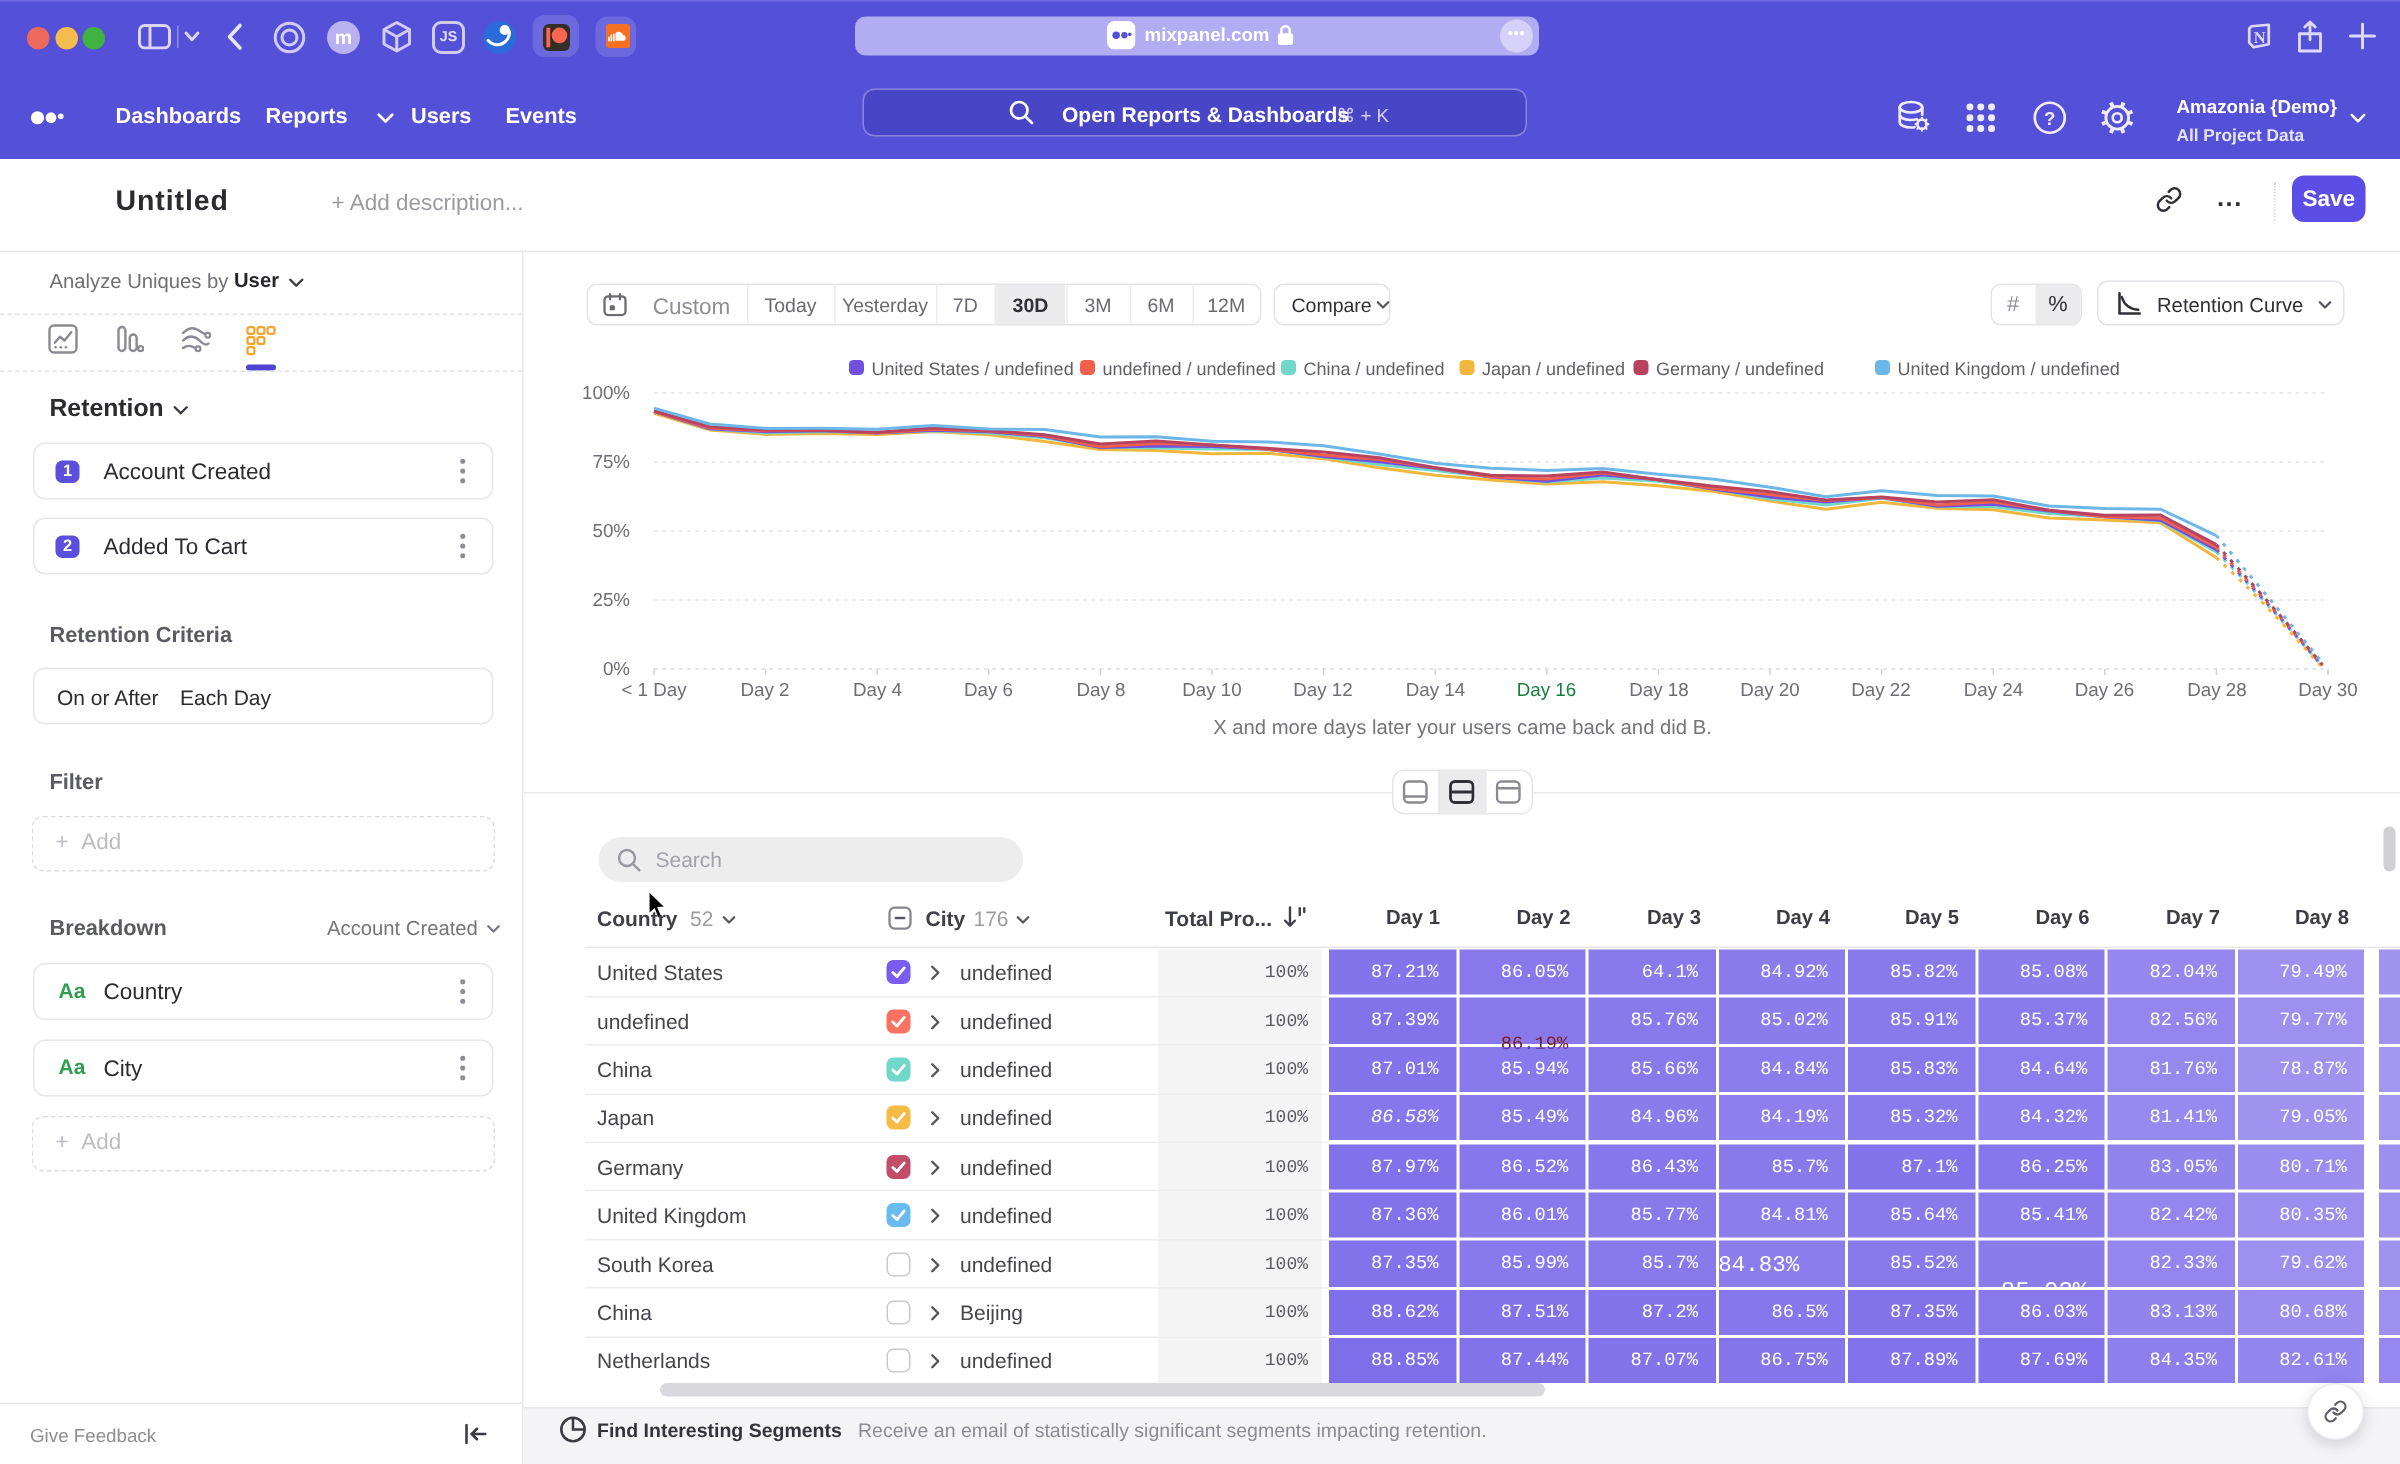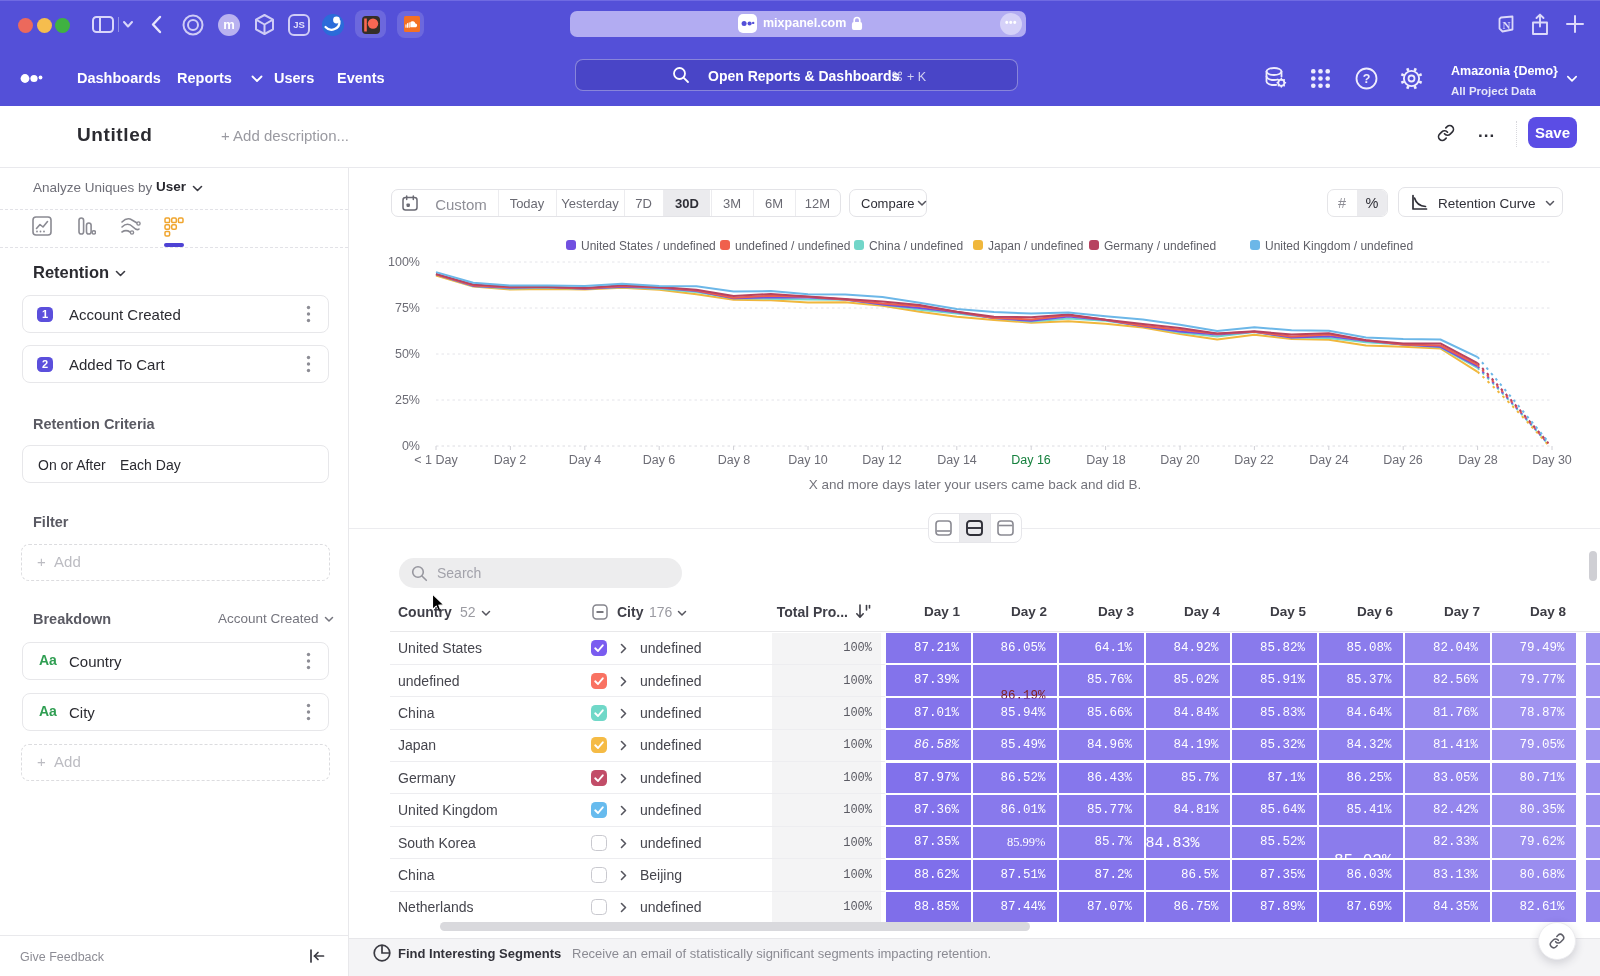--- a/index.html
+++ b/index.html
@@ -577,21 +577,21 @@
 <div class="txt" style="left:398px;top:834.5px;font-size:14px;color:#45454d;">South Korea</div>
 <div class="abs" style="left:591px;top:834.5px;width:16px;height:16px;border-radius:4.5px;background:#fff;border:1.5px solid #c9c9cf;box-sizing:border-box;"></div>
 <svg class="abs" style="left:620px;top:837.5px;" width="7" height="11" viewBox="0 0 7 11">
     <polyline points="1.5,1.5 5.5,5.5 1.5,9.5" fill="none" stroke="#55555e" stroke-width="1.6" stroke-linecap="round" stroke-linejoin="round"></polyline>
   </svg>
 <div class="txt" style="left:640px;top:834.5px;font-size:14px;color:#45454d;">undefined</div>
 <div class="txt" style="left:772px;top:835.5px;width:100px;text-align:right;font-family:'Liberation Mono',monospace;font-size:12px;color:#5a5a63;">100%</div>
 <div class="abs" style="left:886.0px;top:827.2px;width:84.5px;height:30.4px;background:rgba(93,72,229,0.763);"></div>
 <div class="txt" style="left:886.0px;top:835.2px;width:73px;text-align:right;font-family:'Liberation Mono',monospace;font-size:12.5px;color:#fff;">87.35%</div>
 <div class="abs" style="left:972.5px;top:827.2px;width:84.5px;height:30.4px;background:rgba(93,72,229,0.735);"></div>
-<div class="txt" style="left:972.5px;top:835.2px;width:73px;text-align:right;font-family:Liberation Serif, serif;font-size:12.5px;color:#fff;">85.99%</div>
+<div class="txt" style="left:972.5px;top:835.2px;width:73px;text-align:right;font-family:Liberation Mono, monospace;font-size:12.5px;color:#fff;">85.99%</div>
 <div class="abs" style="left:1059.0px;top:827.2px;width:84.5px;height:30.4px;background:rgba(93,72,229,0.729);"></div>
 <div class="txt" style="left:1059.0px;top:835.2px;width:73px;text-align:right;font-family:'Liberation Mono',monospace;font-size:12.5px;color:#fff;">85.7%</div>
 <div class="abs" style="left:1145.5px;top:827.2px;width:84.5px;height:30.4px;background:rgba(93,72,229,0.711);"></div>
 <div class="txt" style="left:1145.5px;top:835.2px;width:73px;text-align:left;font-family:'Liberation Mono',monospace;font-size:15px;color:#fff;">84.83%</div>
 <div class="abs" style="left:1232.0px;top:827.2px;width:84.5px;height:30.4px;background:rgba(93,72,229,0.725);"></div>
 <div class="txt" style="left:1232.0px;top:835.2px;width:73px;text-align:right;font-family:'Liberation Mono',monospace;font-size:12.5px;color:#fff;">85.52%</div>
 <div class="abs" style="left:1318.5px;top:827.2px;width:84.5px;height:30.4px;background:rgba(93,72,229,0.715);"></div>
 <div class="txt" style="left:1318.5px;top:852px;width:73px;text-align:right;font-family:'Liberation Mono',monospace;font-size:16px;color:#fff;">85.03%</div>
 <div class="abs" style="left:1405.0px;top:827.2px;width:84.5px;height:30.4px;background:rgba(93,72,229,0.659);"></div>
 <div class="txt" style="left:1405.0px;top:835.2px;width:73px;text-align:right;font-family:'Liberation Mono',monospace;font-size:12.5px;color:#fff;">82.33%</div>

